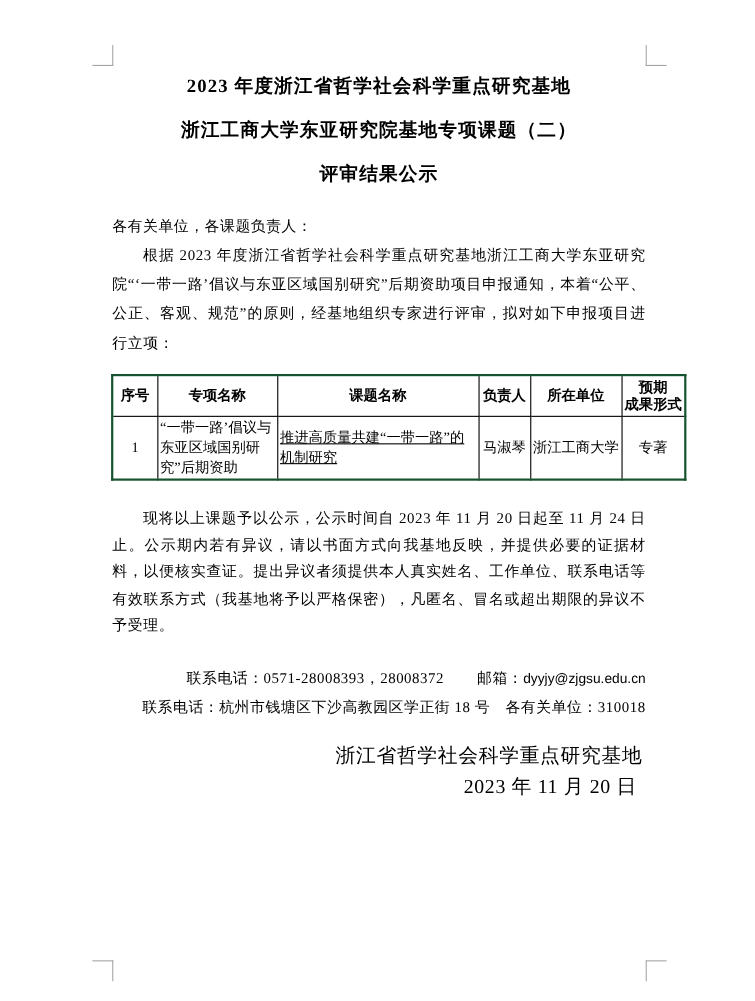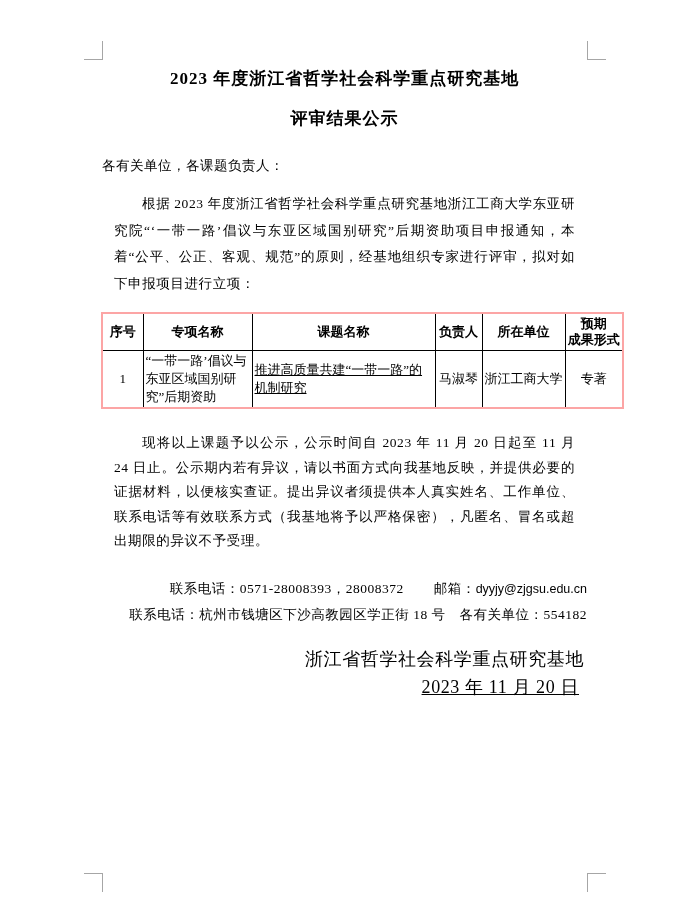--- a/index.html
+++ b/index.html
@@ -19,31 +19,31 @@
   .crop-bl { left: 84px;  top: 873px; border-right-width: 1px; border-top-width: 1px; }
   .crop-br { left: 587px; top: 873px; border-left-width: 1px;  border-top-width: 1px; }
 
   .content { position: absolute; left: 102px; top: 59px; width: 485px; }
 
   .title-block { text-align: center; font-weight: bold; font-size: 17px; line-height: 40px; letter-spacing: 1px; }
   .title-line { white-space: nowrap; }
 
   .salutation { margin-top: 14px; font-size: 13.5px; line-height: 26px; letter-spacing: 0.5px; }
 
-  .para { font-size: 13.5px; letter-spacing: 0.6px; text-align: justify; margin: 12px; }
+  .para { font-size: 13.5px; letter-spacing: 0.6px; text-align: justify; margin: 0; }
   .para-intro  { line-height: 26.5px; text-indent: 28px; }
   .para-notice { line-height: 24.5px; text-indent: 28px; margin-top: 22px; }
 
   table.results {
     margin-top: 15px;
     margin-left: -1px;
     border-collapse: collapse;
     table-layout: fixed;
     width: 521px;
-    border: 2px solid #fca5a5;
+    border: 2px solid #14532d;
   }
   table.results th, table.results td {
     border: 1px solid #000;
     font-size: 13px;
     padding: 1px 2px;
     overflow: hidden;
   }
   table.results th {
     font-weight: bold;
     text-align: center;
@@ -59,36 +59,37 @@
 
   .contact { margin-top: 22px; padding-left: 26px; font-size: 13.5px; line-height: 25px; letter-spacing: 0.5px; text-align: right; }
   .contact-line { white-space: nowrap; }
   .sep-wide { display: inline-block; width: 30px; }
   .sep-mid  { display: inline-block; width: 14px; }
   .email-value { font-family: "Liberation Sans", "DejaVu Sans", sans-serif; font-size: 12.5px; letter-spacing: 0; }
 
   .signature { margin-top: 18px; font-size: 18px; line-height: 28px; letter-spacing: 0.6px; text-align: right; }
   .sig-line-1 { padding-right: 3px; }
   .sig-line-2 { padding-right: 23px; }
-  .sig-line-3 { padding-right: 8px; text-decoration: underline; }
+  .sig-line-3 { padding-right: 8px; }
 </style>
 </head>
 <body>
 
 <div class="page">
 
   <div class="crop crop-tl"></div>
   <div class="crop crop-tr"></div>
   <div class="crop crop-bl"></div>
   <div class="crop crop-br"></div>
 
   <div class="content">
 
     <div class="title-block">
       <div class="title-line">2023 年度浙江省哲学社会科学重点研究基地</div>
+      <div class="title-line">浙江工商大学东亚研究院基地专项课题（二）</div>
       <div class="title-line">评审结果公示</div>
     </div>
 
     <div class="salutation">各有关单位，各课题负责人：</div>
 
     <p class="para para-intro">根据 2023 年度浙江省哲学社会科学重点研究基地浙江工商大学东亚研究院“‘一带一路’倡议与东亚区域国别研究”后期资助项目申报通知，本着“公平、公正、客观、规范”的原则，经基地组织专家进行评审，拟对如下申报项目进行立项：</p>
 
     <table class="results">
       <colgroup>
         <col style="width:41px">
@@ -121,21 +122,21 @@
       </tbody>
     </table>
 
     <p class="para para-notice">现将以上课题予以公示，公示时间自 2023 年 11 月 20 日起至 11 月 24 日止。公示期内若有异议，请以书面方式向我基地反映，并提供必要的证据材料，以便核实查证。提出异议者须提供本人真实姓名、工作单位、联系电话等有效联系方式（我基地将予以严格保密），凡匿名、冒名或超出期限的异议不予受理。</p>
 
     <div class="contact">
       <div class="contact-line">
         <span>联系电话：</span><span>0571-28008393，28008372</span><span class="sep-wide"></span><span>邮箱：</span><span class="email-value">dyyjy@zjgsu.edu.cn</span>
       </div>
       <div class="contact-line">
-        <span>联系电话：</span><span>杭州市钱塘区下沙高教园区学正街 18 号</span><span class="sep-mid"></span><span>各有关单位：</span><span>554182</span>
+        <span>联系电话：</span><span>杭州市钱塘区下沙高教园区学正街 18 号</span><span class="sep-mid"></span><span>各有关单位：</span><span>310018</span>
       </div>
     </div>
 
     <div class="signature">
       <div class="sig-line-1">浙江省哲学社会科学重点研究基地</div>
       <div class="sig-line-3">2023 年 11 月 20 日</div>
     </div>
 
   </div>
 </div>

